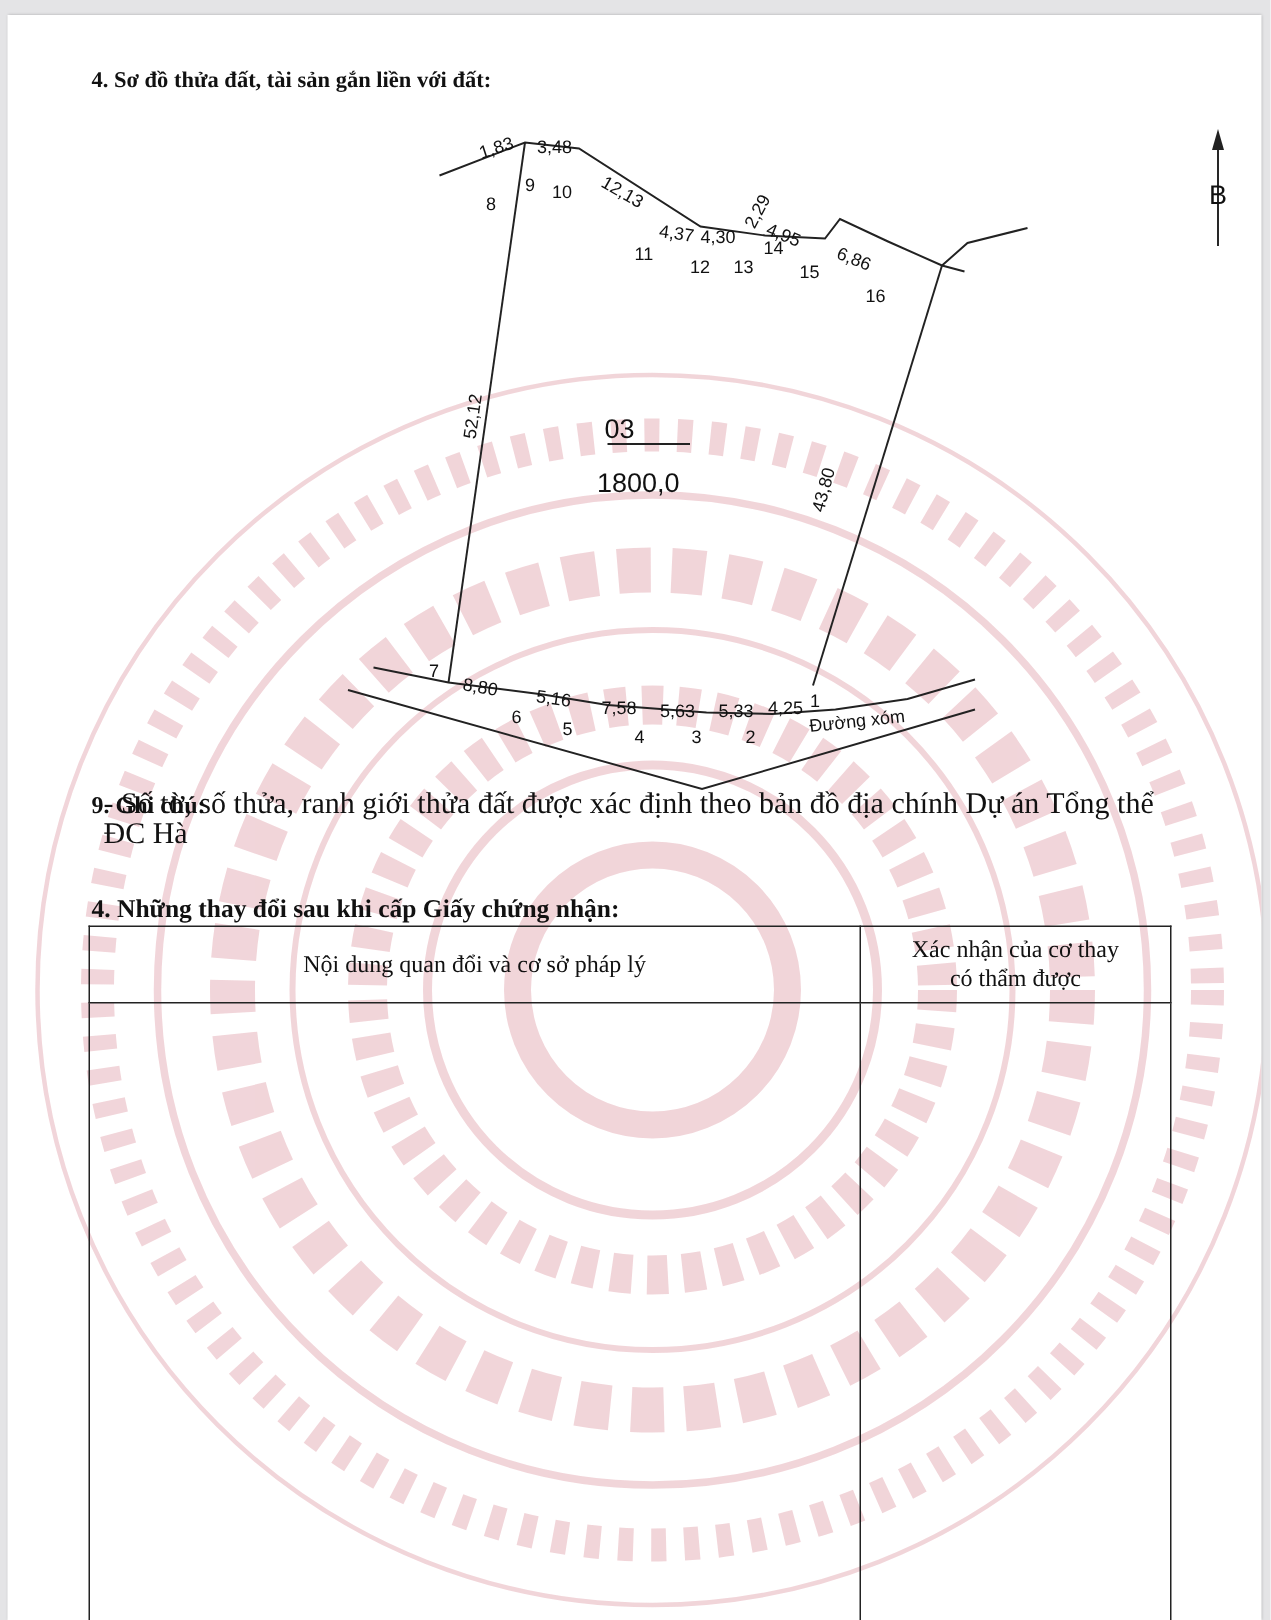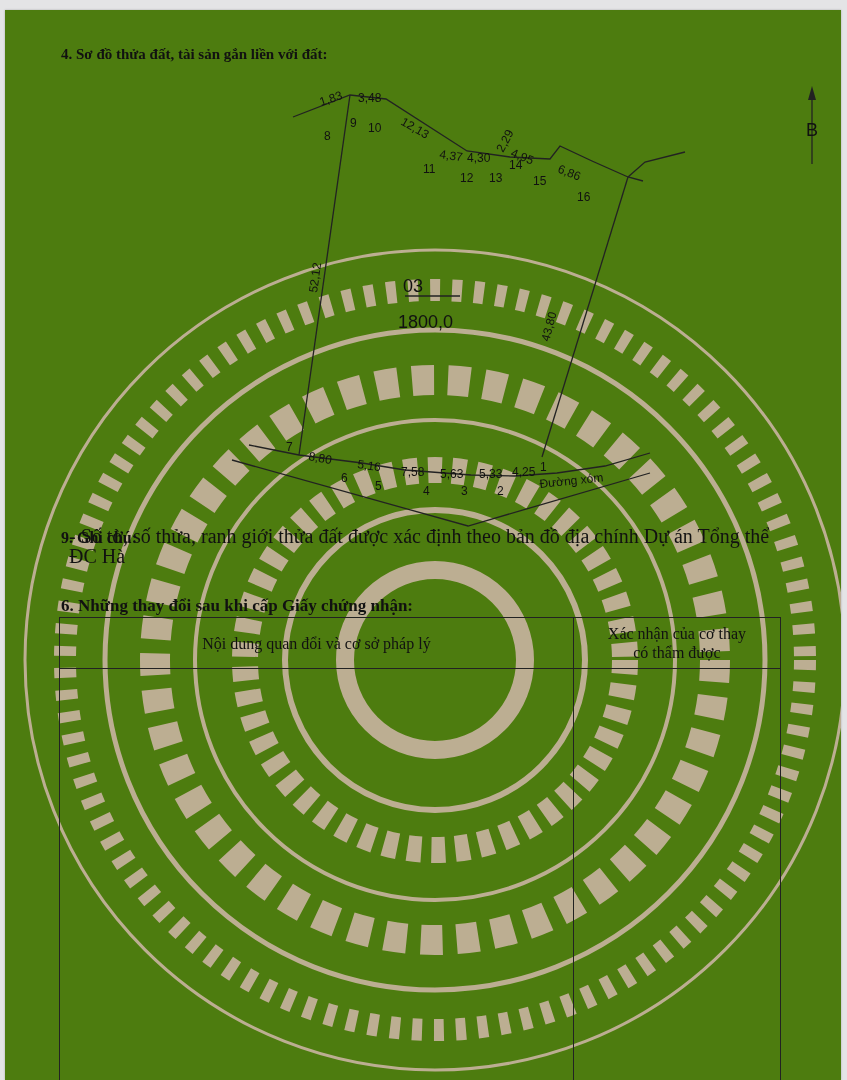--- a/index.html
+++ b/index.html
@@ -4,21 +4,21 @@
   <style>
     html, body { margin: 0; padding: 0; }
     body {
       width: 847px; height: 1080px; overflow: hidden;
       background: #e4e4e6;
       font-family: "Liberation Serif", serif;
       position: relative;
     }
     .page {
       position: absolute; left: 5px; top: 10px; width: 836px; height: 1070px;
-      background: #4d7c0f;
+      background: #ffffff;
       box-shadow: 0 0 2px rgba(0,0,0,0.25);
       overflow: hidden;
     }
     .watermark { position: absolute; left: 0; top: 0; width: 836px; height: 1070px; pointer-events: none; }
     .section-title {
       position: absolute; font-weight: bold; color: #111; font-size: 16px;
     }
     .s4 { left: 56px; top: 36px; font-size: 15px; }
     .s5 { left: 56px; top: 519px; }
     .s6 { left: 56px; top: 586px; font-size: 17px; }
@@ -129,21 +129,21 @@
       <text x="572" y="191">16</text>
     </g>
     <text x="535" y="478" font-size="12" transform="rotate(-6 535 478)">Đường xóm</text>
   </svg>
 
   <div class="section-title s5">9. Ghi chú:</div>
   <div class="note">
     <div class="l1">- Số tờ, số thửa, ranh giới thửa đất được xác định theo bản đồ địa chính Dự án Tổng thể ĐC Hà</div>
   </div>
 
-  <div class="section-title s6">6. Những thay đổi sau khi cấp Giấy chứng nhận:</div>
+  <div class="section-title s6">4. Những thay đổi sau khi cấp Giấy chứng nhận:</div>
 
   <table class="changes">
     <tbody>
         <tr>
       <th class="col1">Nội dung quan đổi và cơ sở pháp lý</th>
       <th class="col2">
         <span>Xác nhận của cơ thay</span><br>
         <span>có thẩm được</span>
       </th>
     </tr>

